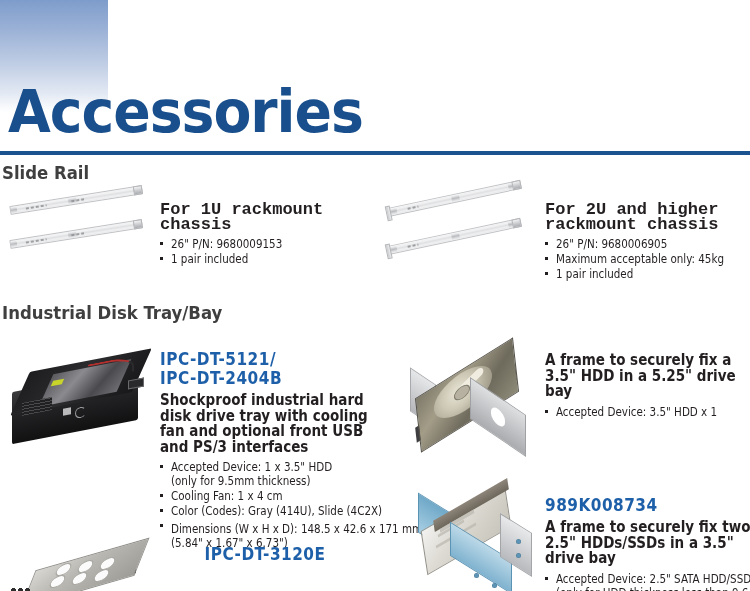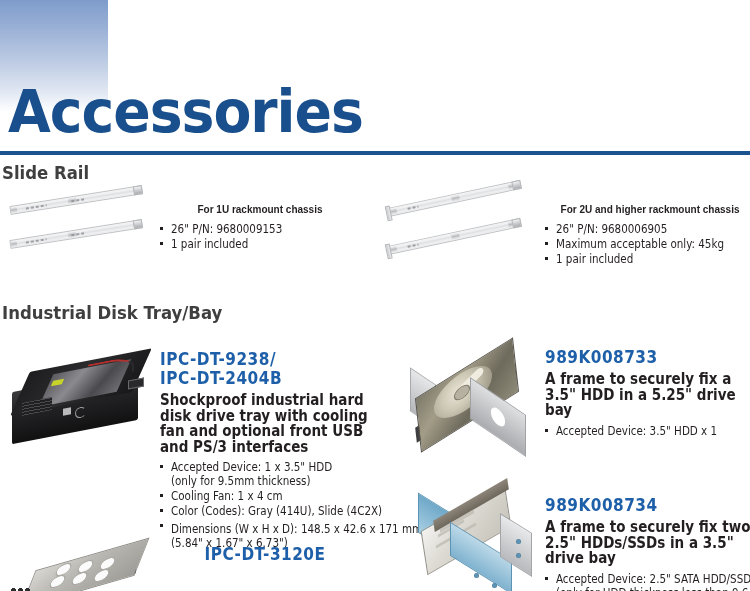--- a/index.html
+++ b/index.html
@@ -70,26 +70,25 @@
   .prod-name {
     font-family: "Liberation Sans Narrow", "DejaVu Sans Condensed", "Liberation Sans", sans-serif;
     font-weight: bold;
     font-size: 17px;
     line-height: 19px;
     color: #1d5fa8;
     letter-spacing: 0.5px;
     white-space: nowrap;
   }
   .sub-head {
-    font-family: Liberation Sans, sans-serif;
+    font-family: Liberation Mono, monospace;
     font-weight: bold;
-    font-size: 10px;
+    font-size: 17px;
     line-height: 15px;
     color: #231f20;
-    text-align: center;
   }
   .prod-desc {
     font-family: "Liberation Sans Narrow", "DejaVu Sans Condensed", "Liberation Sans", sans-serif;
     font-weight: bold;
     font-size: 15px;
     line-height: 15.5px;
     color: #231f20;
     margin-top: 5px;
   }
   ul.specs {
@@ -418,21 +417,21 @@
   <div class="hdd"></div>
   <div class="label-y"></div>
   <div class="cable"></div>
   <div class="conn"></div>
   <div class="vents"></div>
   <div class="port"></div>
   <div class="knob"></div>
 </div>
 
 <div class="block" style="left:160px; top:350px; width:225px;">
-  <div class="prod-name">IPC-DT-9238/</div>
+  <div class="prod-name">IPC-DT-5121/</div>
   <div class="prod-name">IPC-DT-2404B</div>
   <div class="prod-desc">Shockproof industrial hard disk drive tray with cooling fan and optional front USB and PS/3 interfaces</div>
   <ul class="specs">
     <li>
       <span class="bullet-sq"></span>
       <span>Accepted Device: 1 x 3.5" HDD</span>
       <span class="cont">(only for 9.5mm thickness)</span>
     </li>
     <li>
       <span class="bullet-sq"></span>
@@ -472,21 +471,20 @@
   <div class="disk-body"></div>
   <div class="platter"></div>
   <div class="arm"></div>
   <div class="hub"></div>
   <div class="rail-r">
     <div class="slot"></div>
   </div>
 </div>
 
 <div class="block" style="left:545px; top:348px; width:205px;">
-  <div class="prod-name">989K008733</div>
   <div class="prod-desc">A frame to securely fix a 3.5" HDD in a 5.25" drive bay</div>
   <ul class="specs">
     <li>
       <span class="bullet-sq"></span>
       <span>Accepted Device: 3.5" HDD x 1</span>
     </li>
   </ul>
 </div>
 
 <div class="frame734">

